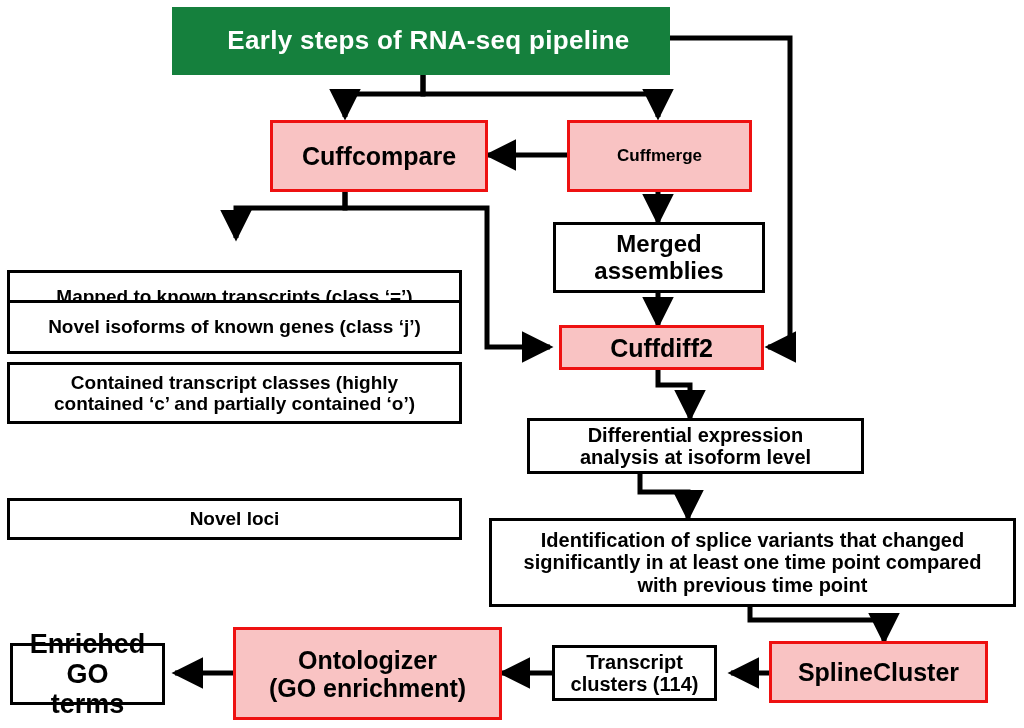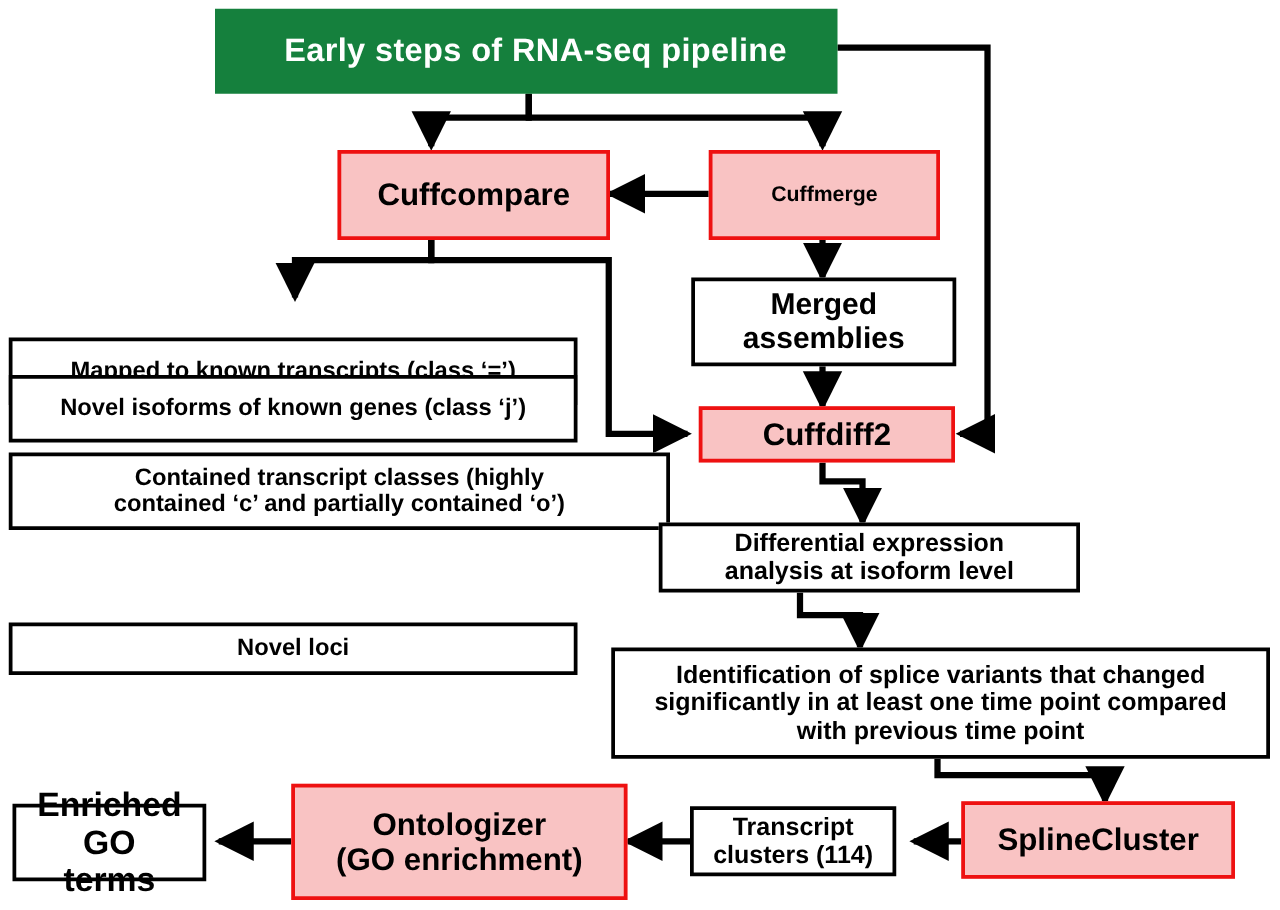--- a/index.html
+++ b/index.html
@@ -88,21 +88,21 @@
 
   <div class="node plain" style="left:553px; top:222px; width:212px; height:71px; font-size:24px;">Merged
 assemblies</div>
 
   <div class="node pink" style="left:559px; top:325px; width:205px; height:45px; font-size:25px;">Cuffdiff2</div>
 
   <div class="node plain" style="left:7px; top:238px; width:455px; height:54px; font-size:19px;margin-top:32px;">Mapped to known transcripts (class ‘=’)</div>
 
   <div class="node plain" style="left:7px; top:300px; width:455px; height:54px; font-size:19px;">Novel isoforms of known genes (class ‘j’)</div>
 
-  <div class="node plain" style="left:7px; top:362px; width:529px; height:62px; font-size:19px;">Contained transcript classes (highly
+  <div class="node plain" style="left:7px; top:362px; width:455px; height:62px; font-size:19px;">Contained transcript classes (highly
 contained ‘c’ and partially contained ‘o’)</div>
 
 
   <div class="node plain" style="left:7px; top:498px; width:455px; height:42px; font-size:19px;">Novel loci</div>
 
   <div class="node plain" style="left:489px; top:518px; width:527px; height:89px; font-size:20px;">Identification of splice variants that changed
 significantly in at least one time point compared
 with previous time point</div>
 
   <div class="node plain" style="left:527px; top:418px; width:337px; height:56px; font-size:20px;">Differential expression

